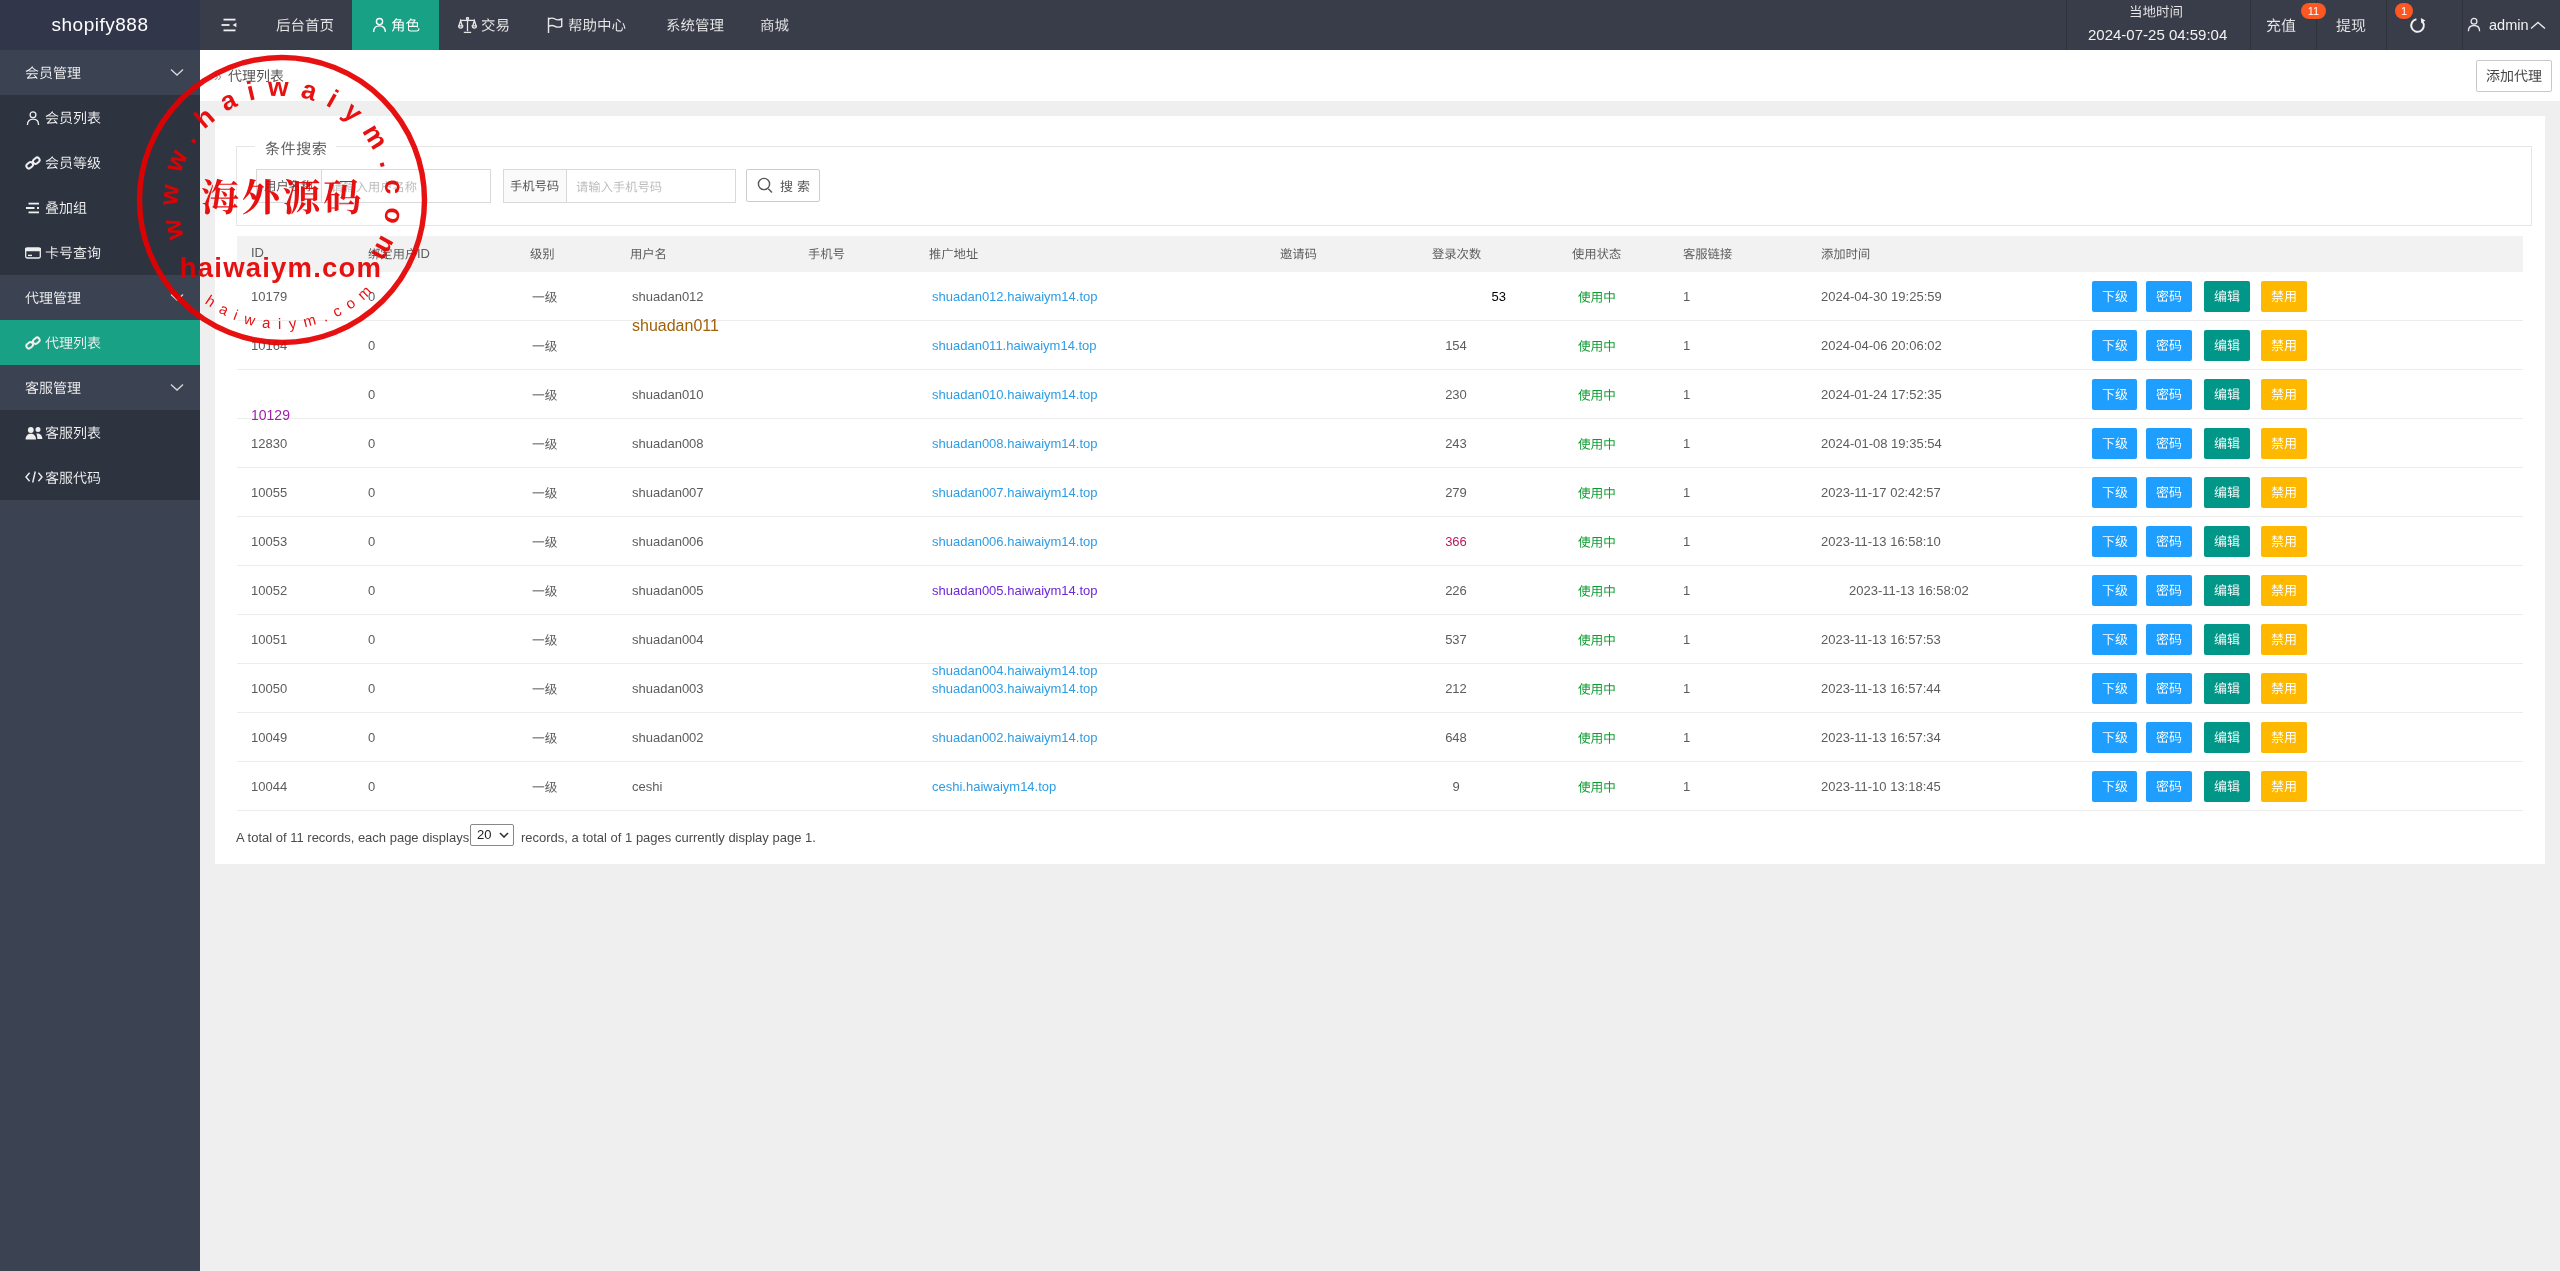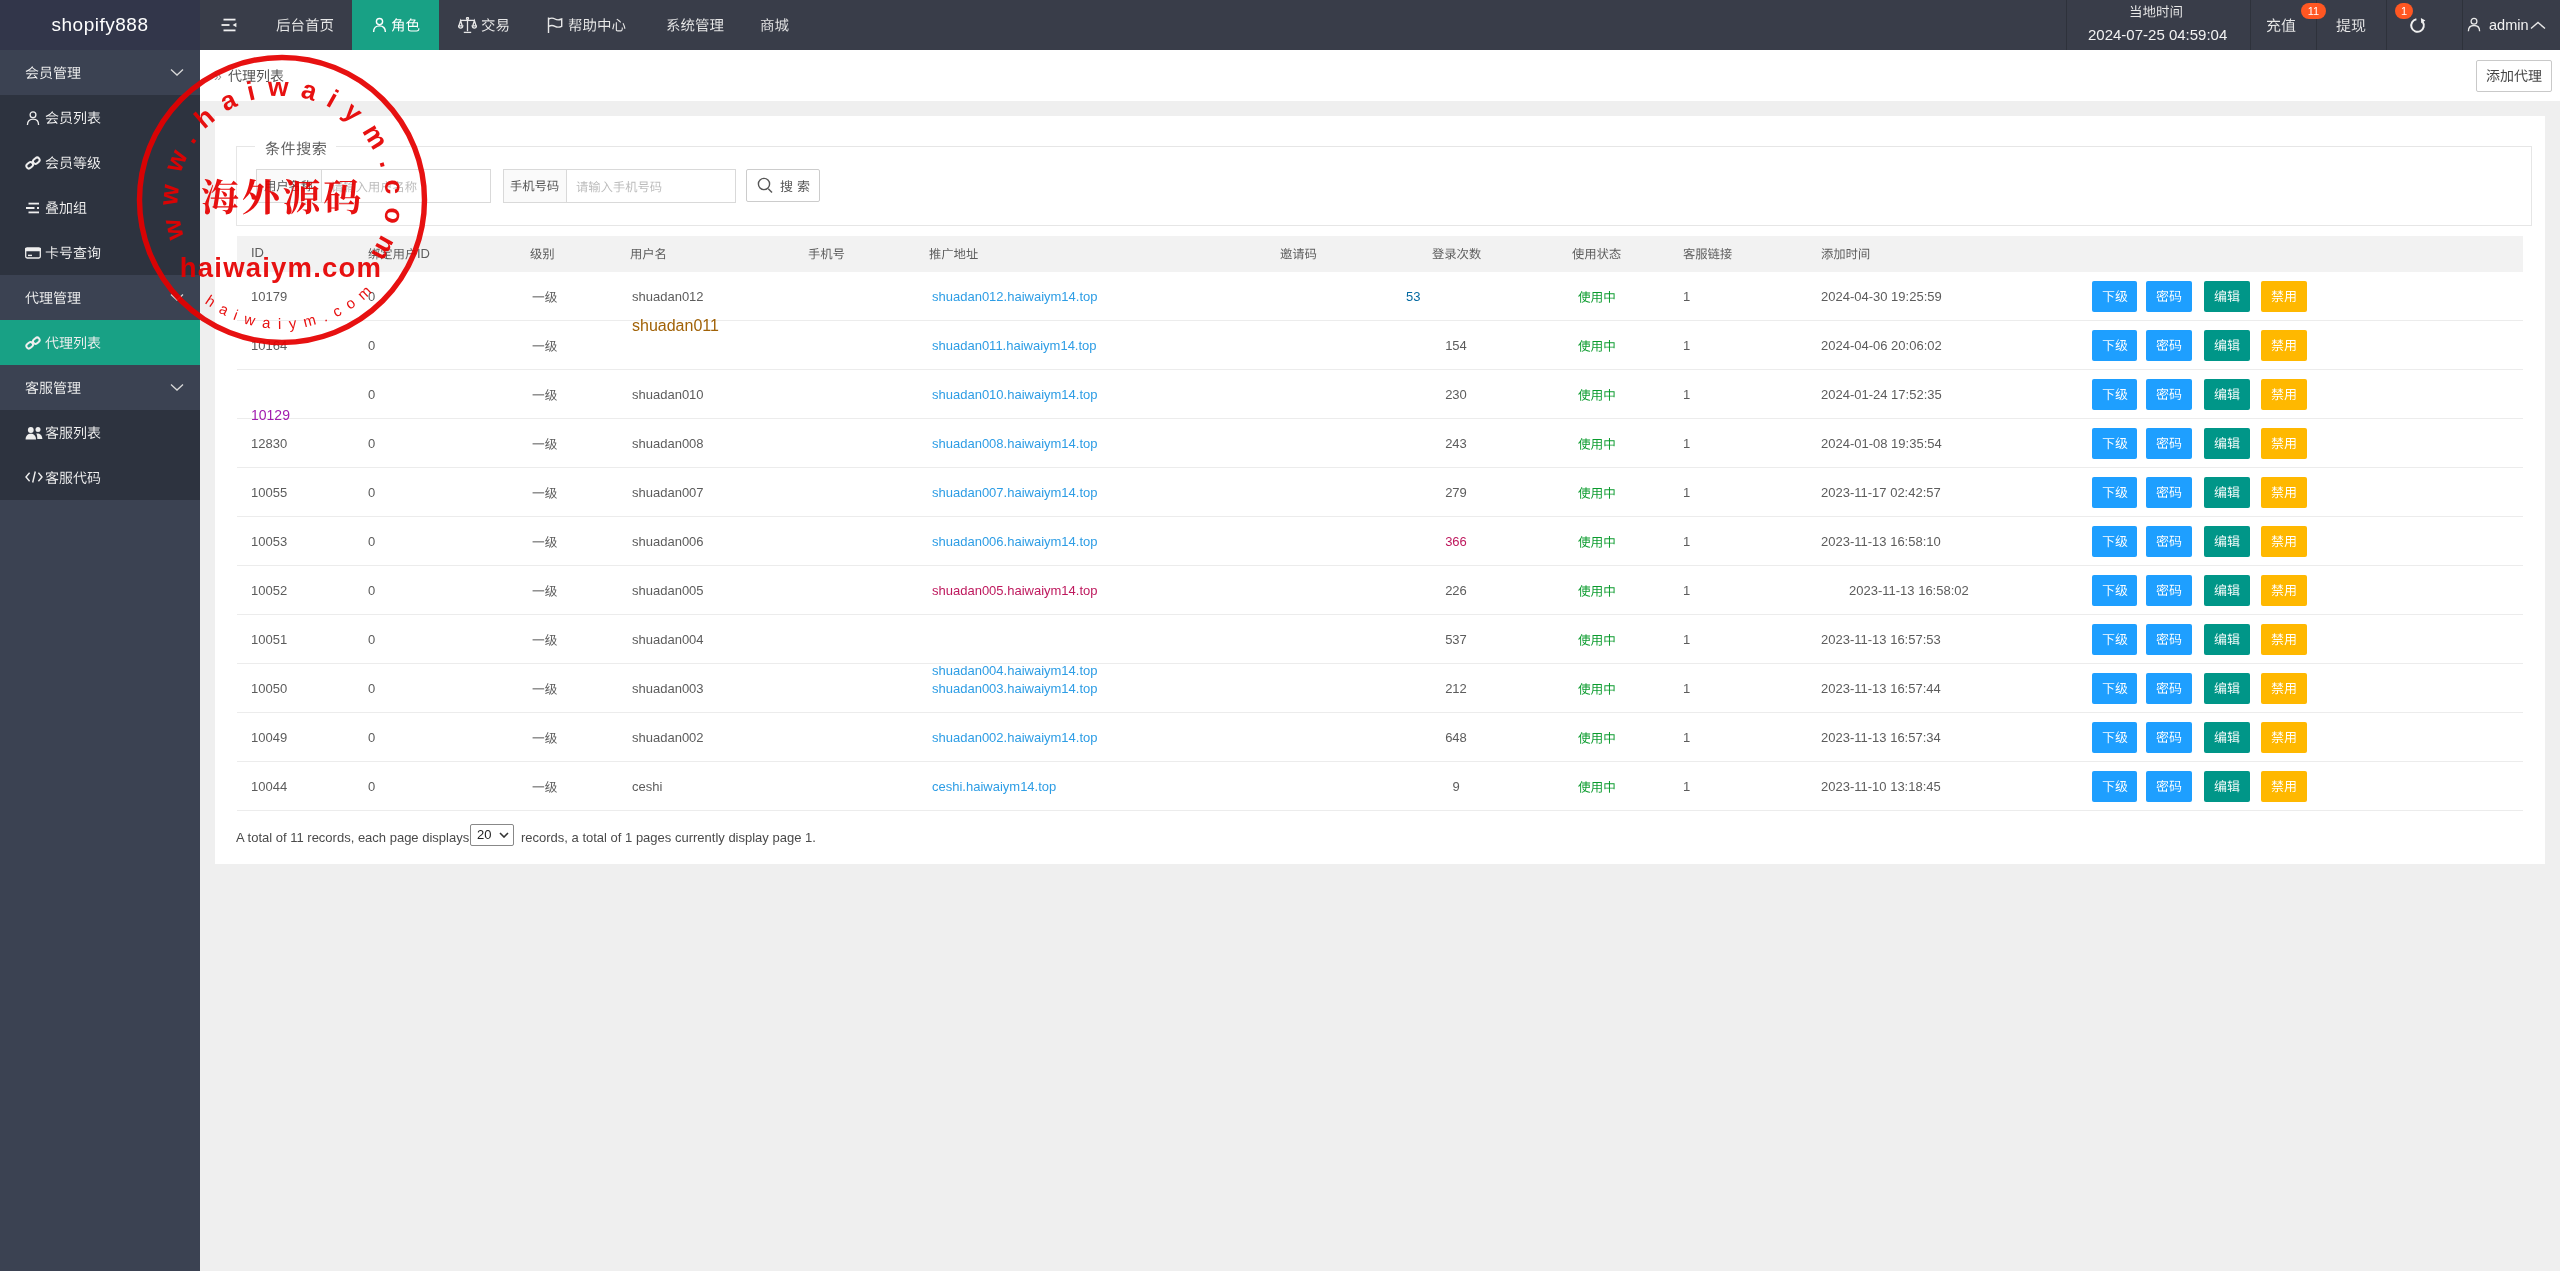--- a/index.html
+++ b/index.html
@@ -519,21 +519,21 @@
 <div style="position:absolute;left:251px;top:288.5px;width:60px;height:16px;color:#5c5c5c;font-size:13px;line-height:16px">10179</div>
 <div style="position:absolute;left:368px;top:288.5px;width:20px;height:16px;color:#5c5c5c;font-size:13px;line-height:16px">0</div>
 <svg class="t" style="left:532px;top:289.5px" width="26" height="16" viewBox="0 0 26 16">
     <g fill="#5c5c5c" transform="translate(0,11.8) scale(0.012700)">
       <use href="#s4e00" x="0"></use>
       <use href="#s7ea7" x="1000"></use>
     </g>
   </svg>
 <div style="position:absolute;left:632px;top:288.5px;width:120px;height:16px;color:#5c5c5c;font-size:13px;line-height:16px">shuadan012</div>
 <div style="position:absolute;left:932px;top:288.5px;width:260px;height:16px;color:#2d9de5;font-size:13px;line-height:16px">shuadan012.haiwaiym14.top</div>
-<div style="position:absolute;left:1406px;top:288.5px;width:100px;height:16px;color:#0369a1;font-size:13px;line-height:16px;text-align:left">53</div>
+<div style="position:absolute;left:1406px;top:288.5px;width:100px;height:16px;color:#000000;font-size:13px;line-height:16px;text-align:right">53</div>
 <svg class="t" style="left:1578px;top:289.6px" width="39" height="16" viewBox="0 0 39 16">
     <g fill="#0a9b2d" transform="translate(0,11.7) scale(0.012600)">
       <use href="#s4f7f" x="0"></use>
       <use href="#s7528" x="1000"></use>
       <use href="#s4e2d" x="2000"></use>
     </g>
   </svg>
 <div style="position:absolute;left:1683px;top:288.5px;width:20px;height:16px;color:#5c5c5c;font-size:13px;line-height:16px">1</div>
 <div style="position:absolute;left:1821px;top:288.5px;width:160px;height:16px;color:#5c5c5c;font-size:13px;line-height:16px">2024-04-30 19:25:59</div>
 <div style="position:absolute;left:2092px;top:281.0px;width:45px;height:31px;background:#1E9FFF;border-radius:2px"></div>
@@ -812,21 +812,21 @@
 <div style="position:absolute;left:237px;top:614px;width:2286px;height:1px;background:#ececec"></div>
 <div style="position:absolute;left:251px;top:582.5px;width:60px;height:16px;color:#5c5c5c;font-size:13px;line-height:16px">10052</div>
 <div style="position:absolute;left:368px;top:582.5px;width:20px;height:16px;color:#5c5c5c;font-size:13px;line-height:16px">0</div>
 <svg class="t" style="left:532px;top:583.5px" width="26" height="16" viewBox="0 0 26 16">
     <g fill="#5c5c5c" transform="translate(0,11.8) scale(0.012700)">
       <use href="#s4e00" x="0"></use>
       <use href="#s7ea7" x="1000"></use>
     </g>
   </svg>
 <div style="position:absolute;left:632px;top:582.5px;width:120px;height:16px;color:#5c5c5c;font-size:13px;line-height:16px">shuadan005</div>
-<div style="position:absolute;left:932px;top:582.5px;width:260px;height:16px;color:#be185d;font-size:13px;line-height:16px">shuadan005.haiwaiym14.top</div>
+<div style="position:absolute;left:932px;top:582.5px;width:260px;height:16px;color:#6d28d9;font-size:13px;line-height:16px">shuadan005.haiwaiym14.top</div>
 <div style="position:absolute;left:1406px;top:582.5px;width:100px;height:16px;color:#5c5c5c;font-size:13px;line-height:16px;text-align:center">226</div>
 <svg class="t" style="left:1578px;top:583.6px" width="39" height="16" viewBox="0 0 39 16">
     <g fill="#0a9b2d" transform="translate(0,11.7) scale(0.012600)">
       <use href="#s4f7f" x="0"></use>
       <use href="#s7528" x="1000"></use>
       <use href="#s4e2d" x="2000"></use>
     </g>
   </svg>
 <div style="position:absolute;left:1683px;top:582.5px;width:20px;height:16px;color:#5c5c5c;font-size:13px;line-height:16px">1</div>
 <div style="position:absolute;left:1849px;top:582.5px;width:160px;height:16px;color:#5c5c5c;font-size:13px;line-height:16px">2023-11-13 16:58:02</div>

